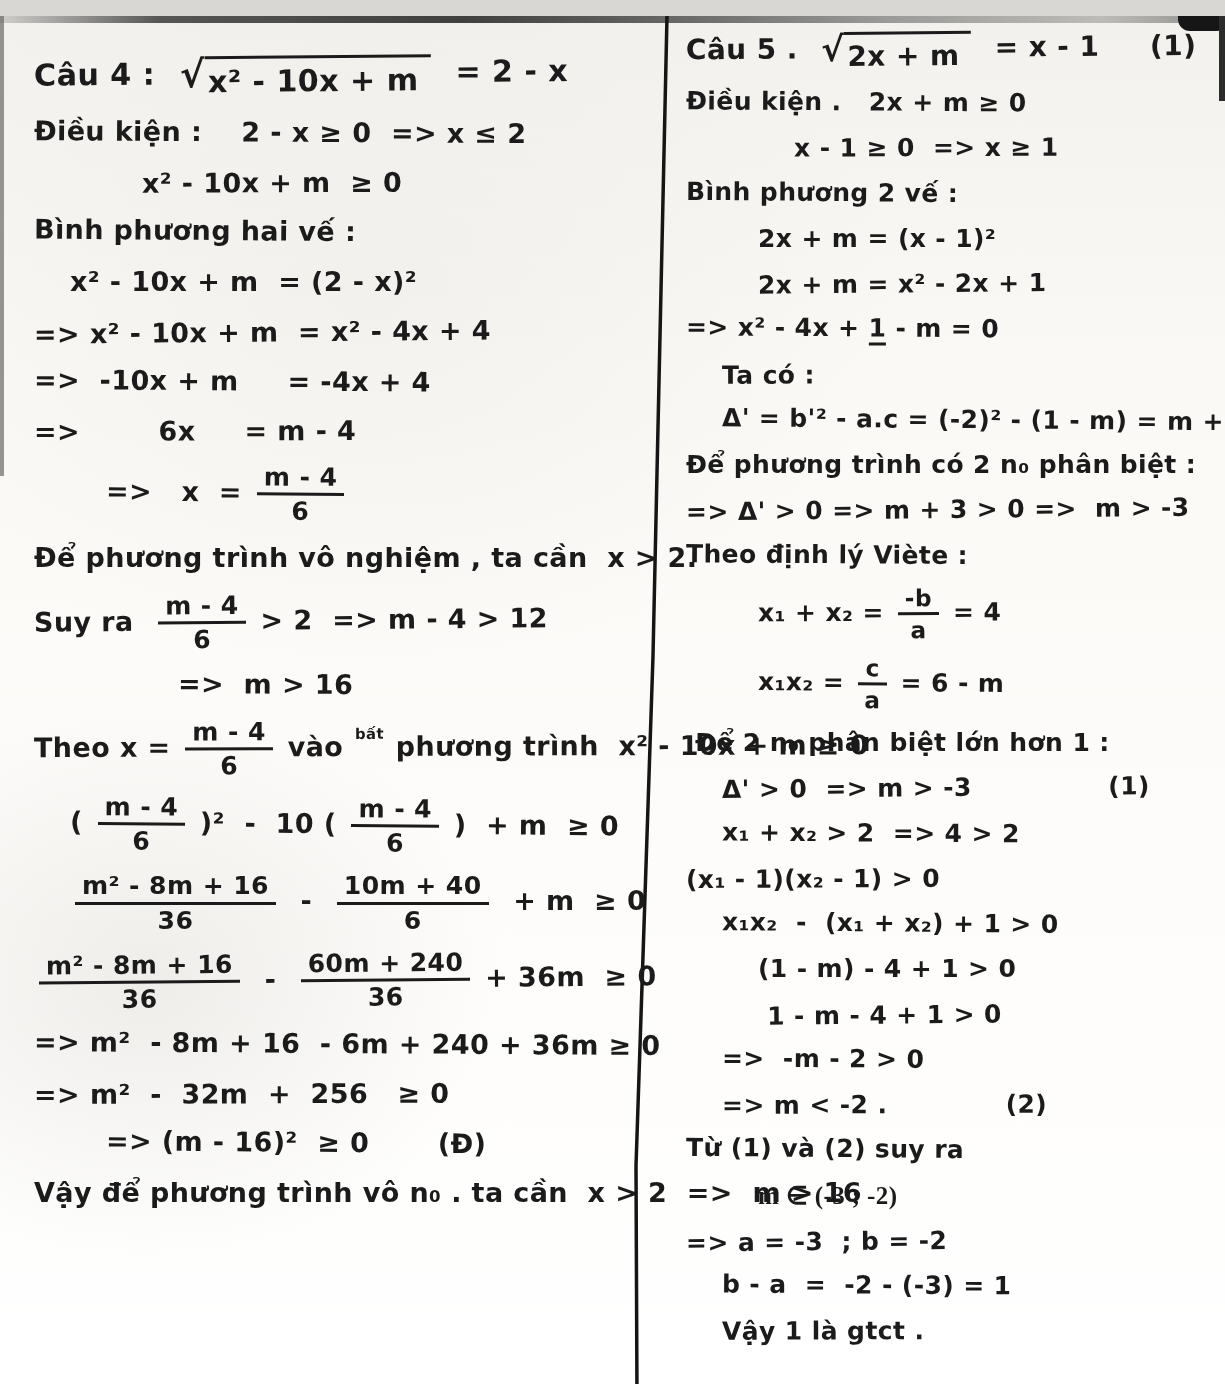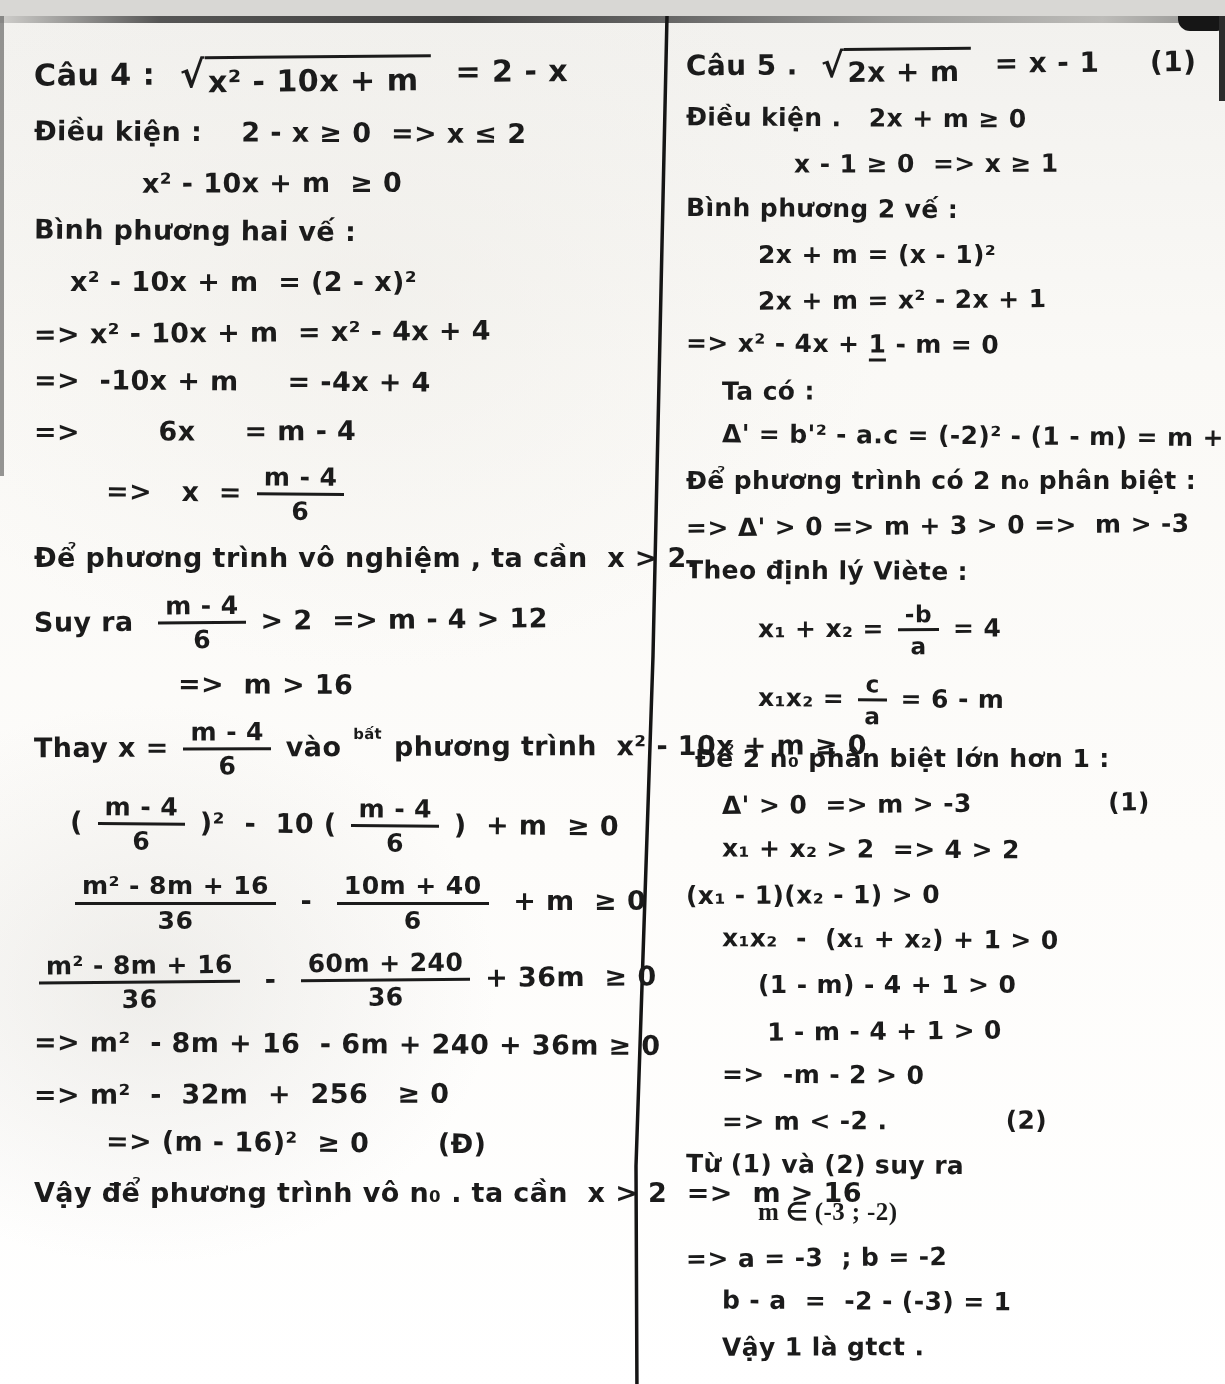--- a/index.html
+++ b/index.html
@@ -12,21 +12,21 @@
       radial-gradient(ellipse 500px 400px at 12% 70%, rgba(210,208,202,.35), rgba(0,0,0,0) 70%),
       radial-gradient(ellipse 700px 500px at 30% 20%, rgba(236,234,229,.5), rgba(0,0,0,0) 75%),
       linear-gradient(180deg,#f2f1ee 0%,#faf9f6 25%,#fdfcfa 60%,#ffffff 100%);
     font-family:"DejaVu Sans",sans-serif;
     color:#1b1b1b;
     font-weight:bold;
     letter-spacing:.4px;
   }
   .col{position:absolute;top:0;}
   .col-left{left:34px;top:12px;width:606px;font-size:27px;}
-  .col-right{left:686px;top:20px;width:540px;font-size:25px;}
+  .col-right{left:686px;top:4px;width:540px;font-size:25px;}
   .line{white-space:pre;margin-bottom:14px;line-height:1.25;}
   .col-left .line{margin-bottom:16px;}
   .line.big{font-size:1.12em;}
   .t{display:inline;}
   .frac{display:inline-block;text-align:center;vertical-align:middle;margin:0 5px;font-size:.93em;line-height:1.08;}
   .frac .num{display:block;padding:0 7px 2px 7px;border-bottom:3px solid #1b1b1b;}
   .frac .den{display:block;padding-top:2px;}
   .sqrt{display:inline-flex;align-items:flex-start;margin:0 3px;}
   .sqrt .rsign{font-size:1.22em;line-height:.85;transform:translateY(3px);}
   .sqrt .radicand{border-top:3px solid #1b1b1b;padding:4px 12px 0 3px;}
@@ -61,21 +61,21 @@
       <div class="line" style="padding-left: 108px; transform: rotate(-0.2deg);"><span class="t">x² - 10x + m  ≥ 0</span></div>
       <div class="line" style="padding-left: 0px; transform: rotate(0.45deg);"><span class="t">Bình phương hai vế :</span></div>
       <div class="line" style="padding-left: 36px; transform: rotate(0deg);"><span class="t">x² - 10x + m  = (2 - x)²</span></div>
       <div class="line" style="padding-left: 0px; transform: rotate(-0.5deg);"><span class="t">=&gt; x² - 10x + m  = x² - 4x + 4</span></div>
       <div class="line" style="padding-left: 0px; transform: rotate(0.35deg);"><span class="t">=&gt;  -10x + m     = -4x + 4</span></div>
       <div class="line" style="padding-left: 0px; transform: rotate(-0.2deg);"><span class="t">=&gt;        6x     = m - 4</span></div>
       <div class="line" style="padding-left: 72px; transform: rotate(0.45deg);"><span class="t">=&gt;   x  = </span><span class="frac"><span class="num">m - 4</span><span class="den">6</span></span></div>
       <div class="line" style="padding-left: 0px; margin-top: 16px; transform: rotate(0deg);"><span class="t">Để phương trình vô nghiệm , ta cần  x &gt; 2.</span></div>
       <div class="line" style="padding-left: 0px; transform: rotate(-0.5deg);"><span class="t">Suy ra  </span><span class="frac"><span class="num">m - 4</span><span class="den">6</span></span><span class="t"> &gt; 2  =&gt; m - 4 &gt; 12</span></div>
       <div class="line" style="padding-left: 144px; margin-top: 8px; transform: rotate(0.35deg);"><span class="t">=&gt;  m &gt; 16</span></div>
-      <div class="line" style="padding-left: 0px; margin-top: 14px; transform: rotate(-0.2deg);"><span class="t">Thay x = </span><span class="frac"><span class="num">m - 4</span><span class="den">6</span></span><span class="t"> vào </span><span class="annot">bất</span><span class="t"> phương trình  x² - 10x + m ≥ 0</span></div>
+      <div class="line" style="padding-left: 0px; margin-top: 14px; transform: rotate(-0.2deg);"><span class="t">Theo x = </span><span class="frac"><span class="num">m - 4</span><span class="den">6</span></span><span class="t"> vào </span><span class="annot">bất</span><span class="t"> phương trình  x² - 10x + m ≥ 0</span></div>
       <div class="line" style="padding-left: 36px; margin-top: 12px; transform: rotate(0.45deg);"><span class="t">( </span><span class="frac"><span class="num">m - 4</span><span class="den">6</span></span><span class="t"> )²  -  10 ( </span><span class="frac"><span class="num">m - 4</span><span class="den">6</span></span><span class="t"> )  + m  ≥ 0</span></div>
       <div class="line" style="padding-left: 36px; margin-top: 16px; transform: rotate(0deg);"><span class="frac"><span class="num">m² - 8m + 16</span><span class="den">36</span></span><span class="t">  -  </span><span class="frac"><span class="num">10m + 40</span><span class="den">6</span></span><span class="t">  + m  ≥ 0</span></div>
       <div class="line" style="padding-left: 0px; margin-top: 16px; transform: rotate(-0.5deg);"><span class="frac"><span class="num">m² - 8m + 16</span><span class="den">36</span></span><span class="t">  -  </span><span class="frac"><span class="num">60m + 240</span><span class="den">36</span></span><span class="t"> + 36m  ≥ 0</span></div>
       <div class="line" style="padding-left: 0px; margin-top: 12px; transform: rotate(0.35deg);"><span class="t">=&gt; m²  - 8m + 16  - 6m + 240 + 36m ≥ 0</span></div>
       <div class="line" style="padding-left: 0px; transform: rotate(-0.2deg);"><span class="t">=&gt; m²  -  32m  +  256   ≥ 0</span></div>
       <div class="line" style="padding-left: 72px; transform: rotate(0.45deg);"><span class="t">=&gt; (m - 16)²  ≥ 0       (Đ)</span></div>
       <div class="line" style="padding-left: 0px; transform: rotate(0deg);"><span class="t">Vậy để phương trình vô n₀ . ta cần  x &gt; 2  =&gt;  m &gt; 16</span></div>
     </div>
   <div class="col col-right">
       <div class="line big" style="padding-left: 0px; margin-top: 10px; transform: rotate(-0.5deg);"><span class="t">Câu 5 .  </span><span class="sqrt"><span class="rsign">√</span><span class="radicand">2x + m</span></span><span class="t">  = x - 1     (1)</span></div>

